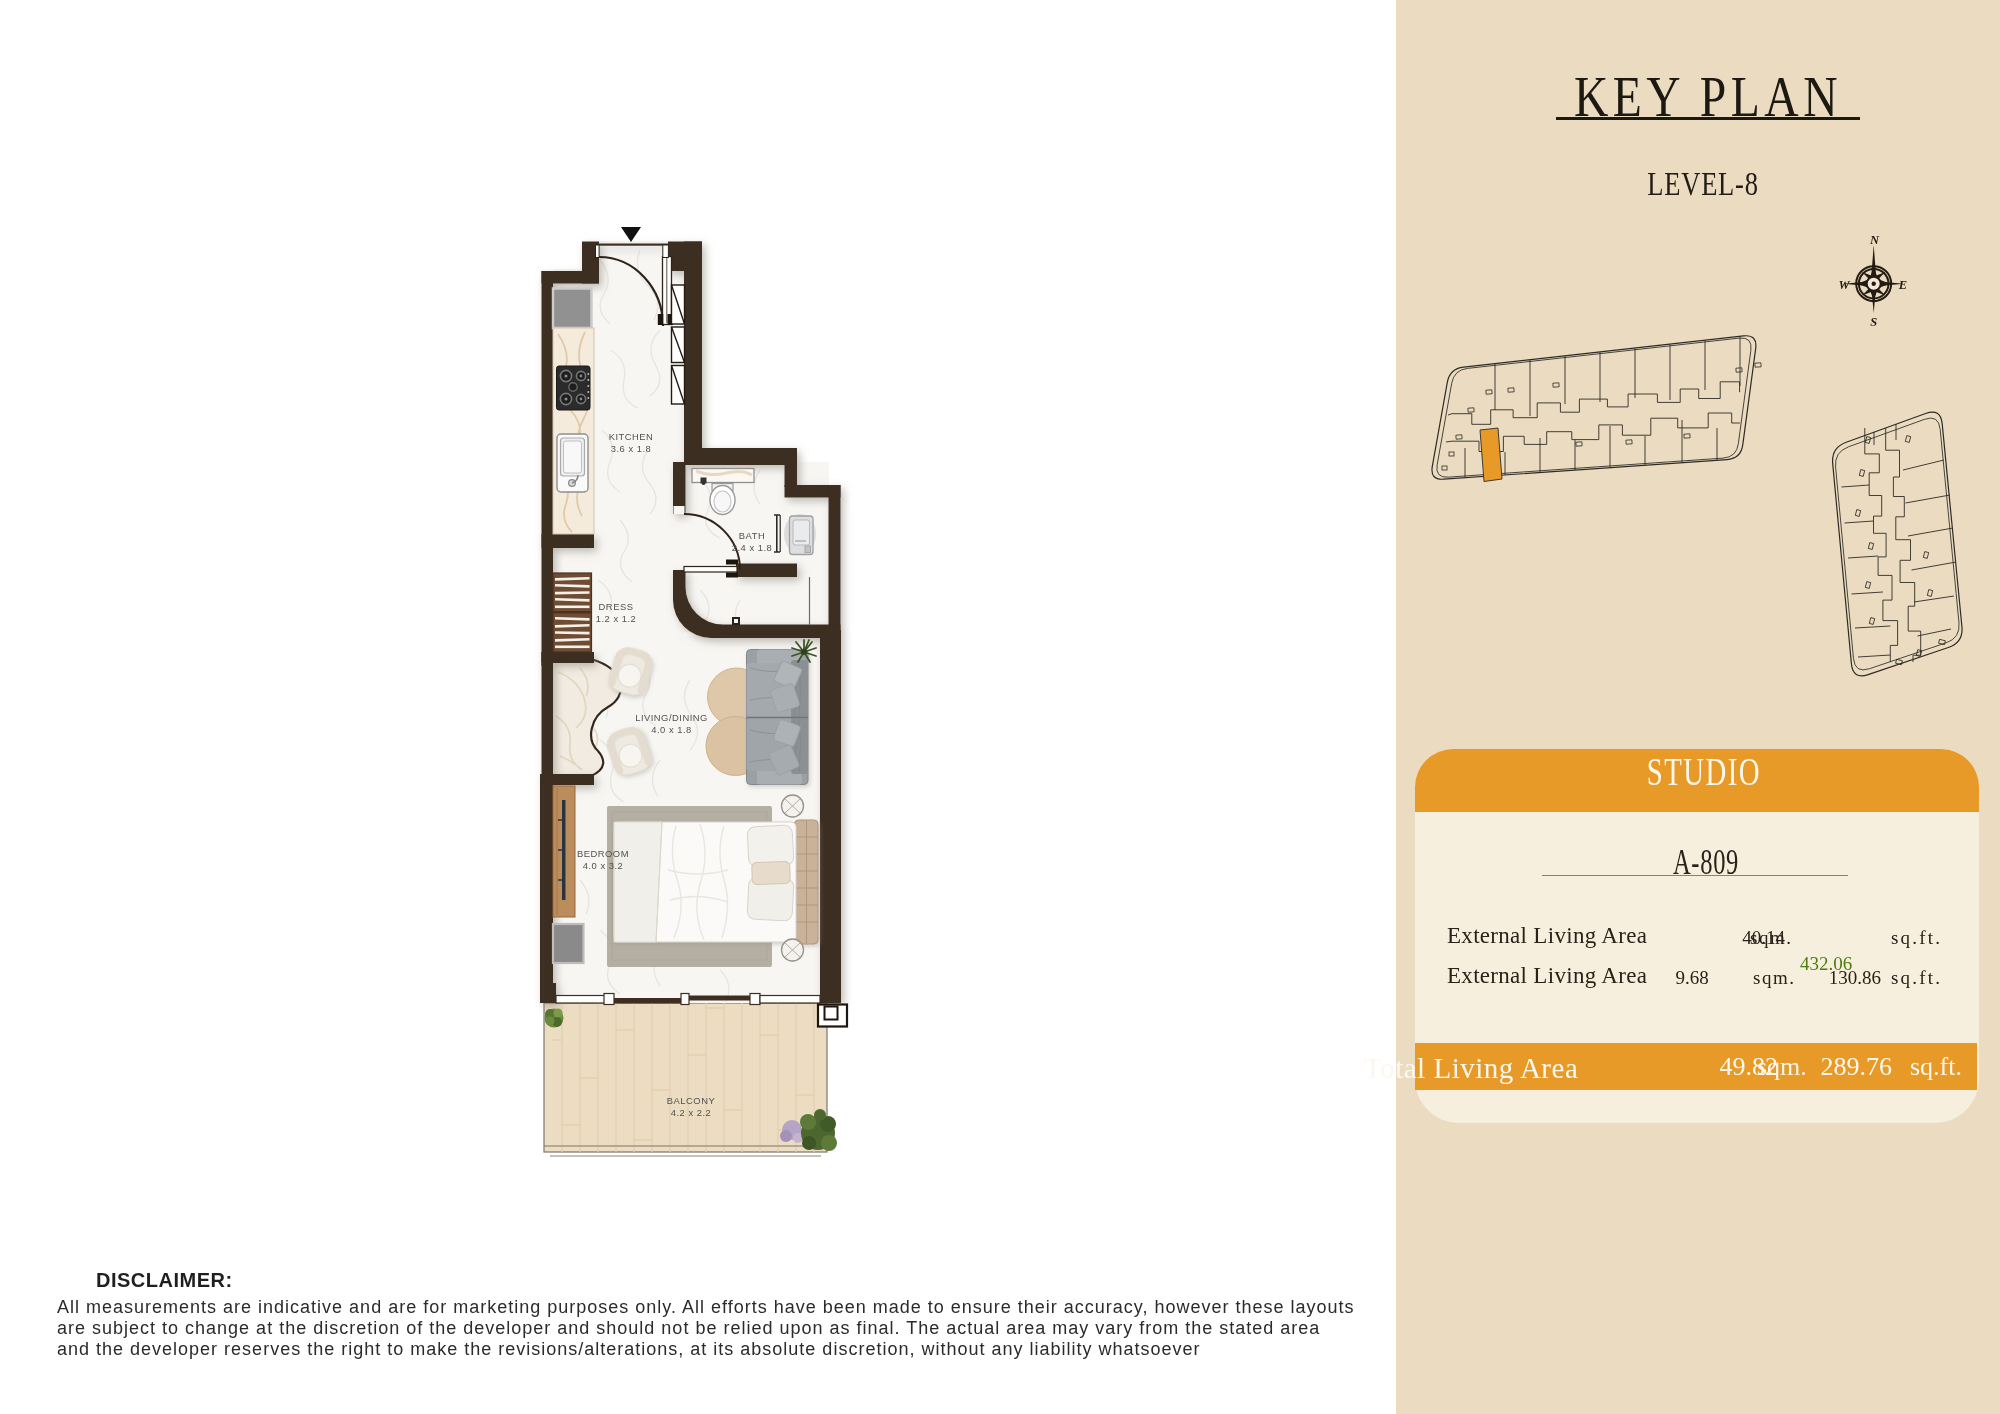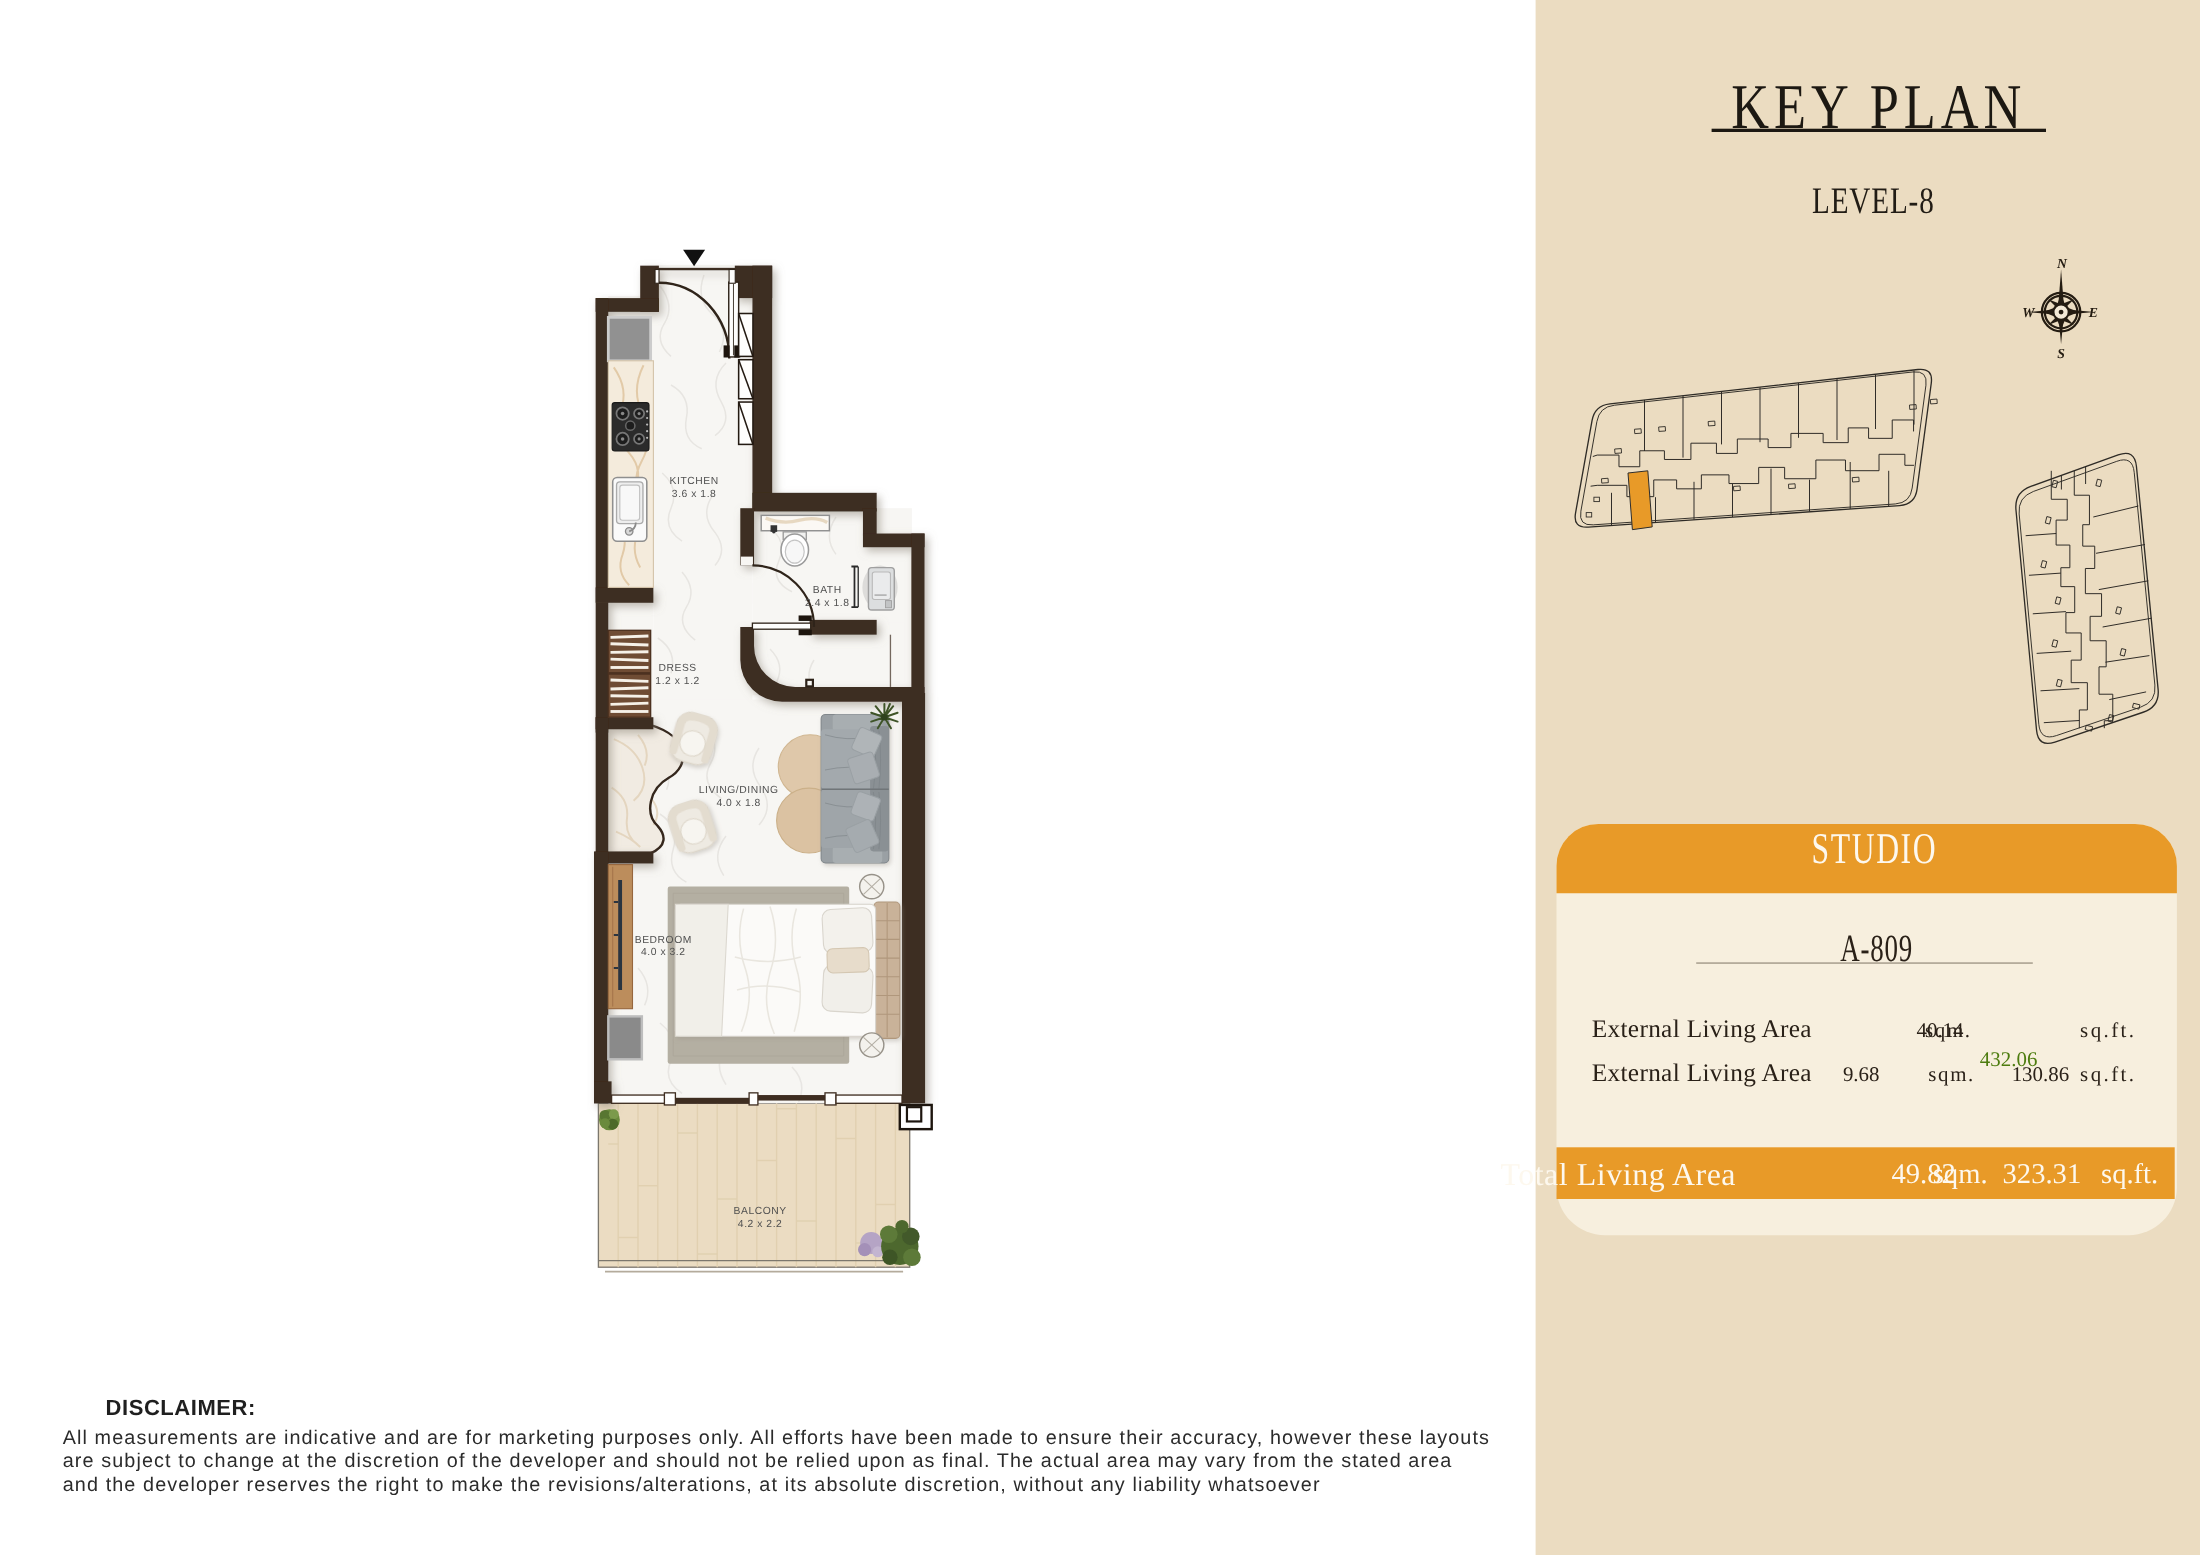--- a/index.html
+++ b/index.html
@@ -132,21 +132,21 @@
 <div class="abs serif" style="left:1447px;top:963px;font-size:23px;letter-spacing:0.3px;color:#2a2118;">External Living Area</div>
 <div class="abs serif" style="left:1637px;top:967px;width:110px;text-align:center;font-size:19px;color:#2a2118;">9.68</div>
 <div class="abs serif" style="left:1753px;top:967px;font-size:19px;letter-spacing:1.5px;color:#2a2118;">sqm.</div>
 <div class="abs serif" style="left:1771px;top:967px;width:110px;text-align:right;font-size:19px;color:#2a2118;">130.86</div>
 <div class="abs serif" style="left:1891px;top:967px;font-size:19px;letter-spacing:2.2px;color:#2a2118;">sq.ft.</div>
 
 <div class="abs" style="left:1415px;top:1043px;width:562px;height:47px;background:#e89a28;"></div>
 <div class="abs serif" style="left:1364px;top:1052px;font-size:29px;letter-spacing:0.5px;color:#fdf8ee;">Total Living Area</div>
 <div class="abs serif" style="left:1688px;top:1052px;width:90px;text-align:right;font-size:26px;color:#fdf8ee;">49.82</div>
 <div class="abs serif" style="left:1757px;top:1052px;font-size:26px;color:#fdf8ee;">sqm.</div>
-<div class="abs serif" style="left:1802px;top:1052px;width:90px;text-align:right;font-size:26px;color:#fdf8ee;">323.31</div>
+<div class="abs serif" style="left:1802px;top:1052px;width:90px;text-align:right;font-size:26px;color:#fdf8ee;">289.76</div>
 <div class="abs serif" style="left:1910px;top:1052px;font-size:26px;color:#fdf8ee;">sq.ft.</div>
 
 <div class="abs" style="left:57px;top:1269px;font-size:20px;letter-spacing:0.5px;font-weight:bold;color:#1f1f1f;margin-left:39px;">DISCLAIMER:</div>
 
 <div class="abs" style="left:57px;top:1297px;width:1380px;font-size:18px;letter-spacing:1px;line-height:21px;color:#2b2b2b;">All measurements are indicative and are for marketing purposes only. All efforts have been made to ensure their accuracy, however these layouts<br>are subject to change at the discretion of the developer and should not be relied upon as final. The actual area may vary from the stated area<br>and the developer reserves the right to make the revisions/alterations, at its absolute discretion, without any liability whatsoever</div>
 
 <svg id="plan" class="abs" style="left:500px;top:200px;" width="400" height="1000" viewBox="500 200 400 1000">
 <defs>
   <filter id="wsh" x="-20%" y="-5%" width="140%" height="115%">
     <feDropShadow dx="3" dy="3.5" stdDeviation="4" flood-color="#8d857a" flood-opacity="0.55"></feDropShadow>

